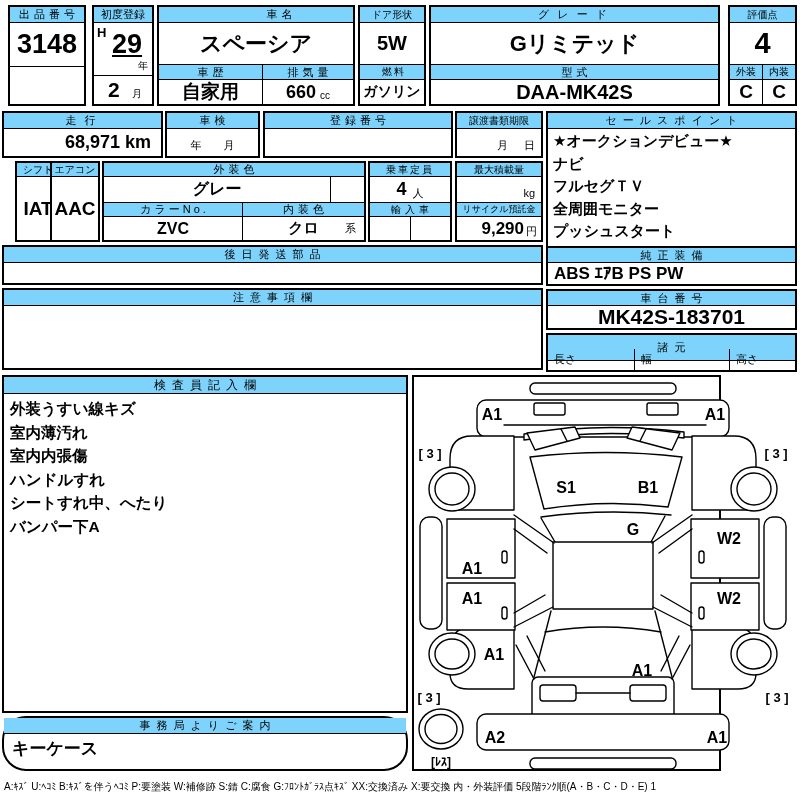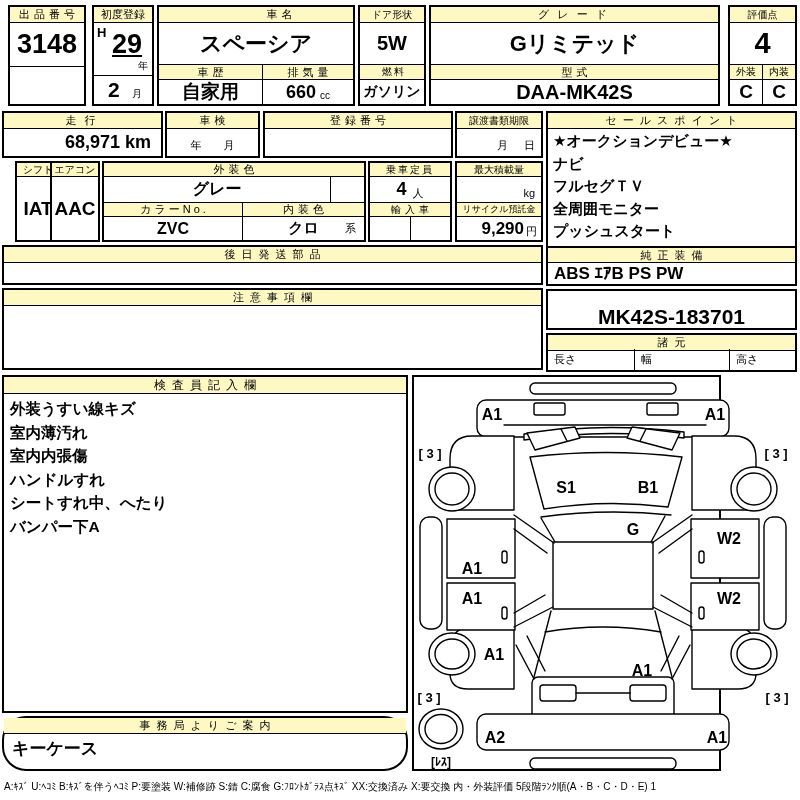--- a/index.html
+++ b/index.html
@@ -1,21 +1,21 @@
 <!DOCTYPE html>
 <html><head>
 <meta charset="utf-8">
 <style>
   * { margin:0; padding:0; box-sizing:border-box; }
   html,body { background:#fff; }
   body { font-family:"Liberation Sans","DejaVu Sans",sans-serif; color:#000; }
   #sheet { position:relative; width:800px; height:800px; background:#fff; overflow:hidden; }
   .box { position:absolute; border:2px solid #000; background:#fff; }
   .cell { position:absolute; }
-  .hd { background:#fef9c3; border-bottom:1.5px solid #000; display:flex; align-items:center; justify-content:center; font-size:11px; letter-spacing:4px; text-indent:4px; white-space:nowrap; overflow:hidden;text-align:right; }
+  .hd { background:#7dd3fc; border-bottom:1.5px solid #000; display:flex; align-items:center; justify-content:center; font-size:11px; letter-spacing:4px; text-indent:4px; white-space:nowrap; overflow:hidden;text-align:right; }
   .hd.t { letter-spacing:0; text-indent:0; }
   .hd.w { letter-spacing:6px; text-indent:6px; }
   .v { display:flex; align-items:center; justify-content:center; font-weight:bold; white-space:nowrap; }
   .bt { border-top:1.5px solid #000; }
   .bl { border-left:1.5px solid #000; }
   .list-line { font-weight:bold; font-size:15px; line-height:22.6px; padding-left:5px; white-space:nowrap; }
   .note-line { font-weight:bold; font-size:15.5px; line-height:23.5px; white-space:nowrap; }
   svg text { font-family:"Liberation Sans","DejaVu Sans",sans-serif; }
 </style>
 </head>
@@ -167,25 +167,26 @@
     <div class="hd cell w" style="left:0;top:0;width:537px;height:16px;">注意事項欄</div>
     <div class="cell" style="left:0;top:16px;width:537px;height:62px;"></div>
   </div>
 
   <div class="box" style="left:546px;top:246px;width:251px;height:40px;">
     <div class="hd cell w" style="left:0;top:0;width:247px;height:15px;">純正装備</div>
     <div class="v cell" style="left:0;top:15px;width:247px;height:21px;font-size:17px;justify-content:flex-start;padding-left:6px;">ABS ｴｱB PS PW</div>
   </div>
 
   <div class="box" style="left:546px;top:289px;width:251px;height:41px;">
+    <div class="hd cell w" style="left:0;top:0;width:247px;height:15px;">車台番号</div>
     <div class="v cell" style="left:0;top:15px;width:247px;height:22px;font-size:21px;">MK42S-183701</div>
   </div>
 
   <div class="box" style="left:546px;top:333px;width:251px;height:39px;">
-    <div class="hd cell w" style="left:0;top:0;width:247px;height:16px;">諸元</div>
+    <div class="hd cell w" style="left:0;top:0;width:247px;height:26px;">諸元</div>
     <div class="cell" style="left:0;top:14px;width:86px;height:21px;display:flex;align-items:center;padding-left:6px;font-size:11px;">長さ</div>
     <div class="cell bl" style="left:86px;top:14px;width:80px;height:21px;display:flex;align-items:center;padding-left:6px;font-size:11px;">幅</div>
     <div class="cell bl" style="left:166px;top:14px;width:81px;height:21px;display:flex;align-items:center;padding-left:6px;font-size:11px;margin-left:15px;">高さ</div>
   </div>
 
   <div class="box" style="left:2px;top:375px;width:406px;height:338px;">
     <div class="hd cell w" style="left:0;top:0;width:402px;height:17px;font-size:12px;">検査員記入欄</div>
     <div class="cell" style="left:6px;top:20px;width:396px;height:300px;">
       <div class="note-line">外装うすい線キズ</div>
       <div class="note-line">室内薄汚れ</div>

